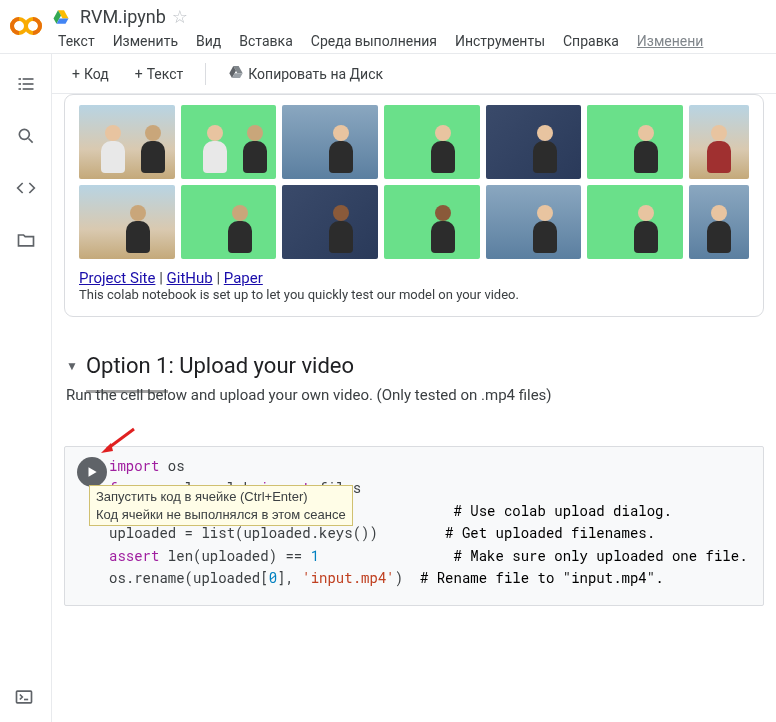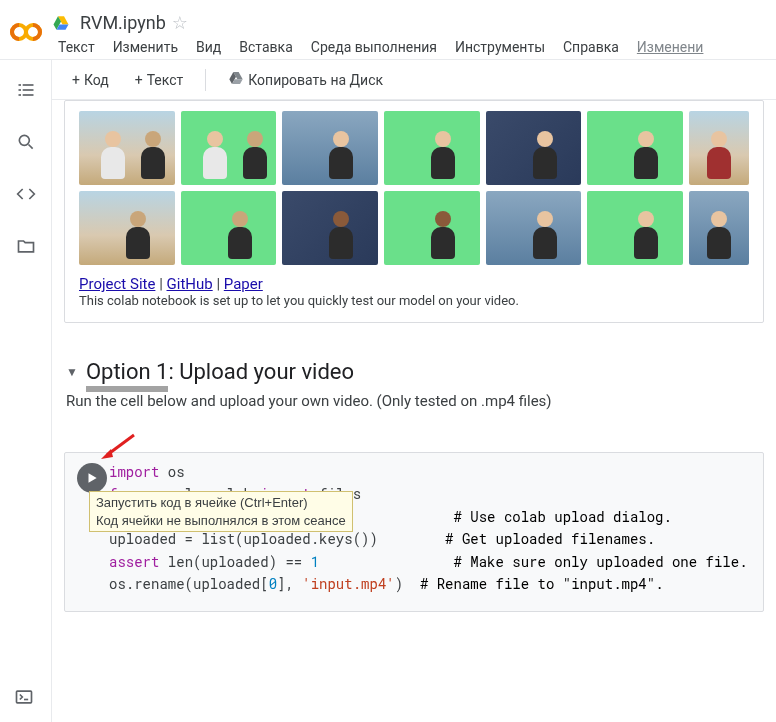--- a/index.html
+++ b/index.html
@@ -1,38 +1,38 @@
 <!DOCTYPE html>
 <html><head>
 <meta charset="utf-8">
 <style>
 * { margin: 0; padding: 0; box-sizing: border-box; }
 body { font-family: "Google Sans", Roboto, Arial, sans-serif; font-size: 14px; color: #3c4043; background: #fff; width: 776px; height: 722px; overflow: hidden; position: relative; }
 
-.header { display: flex; align-items: flex-start; padding: 12px 8px 0 8px; border-bottom: 1px solid #e8eaed; }
+.header { display: flex; align-items: flex-start; padding: 6px 8px 0 8px; border-bottom: 1px solid #e8eaed; }
 .logo { width: 36px; height: 36px; margin-right: 8px; margin-top: 2px; }
 .drive-icon { width: 18px; height: 18px; margin-right: 4px; vertical-align: middle; }
 .title-area { flex: 1; }
 .title-row { display: flex; align-items: center; gap: 6px; font-size: 18px; color: #3c4043; }
 .star-icon { color: #bdc1c6; font-size: 18px; cursor: pointer; }
 .menu-bar { display: flex; gap: 6px; margin-top: 2px; font-size: 14px; color: #3c4043; }
 .menu-item { padding: 4px 6px; cursor: pointer; border-radius: 4px; }
 .menu-last { color: #80868b; text-decoration: underline; }
 
 .main { display: flex; height: calc(100% - 54px); }
 .left-rail { width: 52px; display: flex; flex-direction: column; align-items: center; padding-top: 18px; gap: 28px; border-right: 1px solid #e8eaed; }
 .rail-btn { width: 24px; height: 24px; color: #5f6368; cursor: pointer; display: flex; align-items: center; justify-content: center; }
 
 .content { flex: 1; overflow-y: auto; position: relative; }
 .toolbar { display: flex; align-items: center; padding: 6px 12px; gap: 10px; border-bottom: 1px solid #e8eaed; font-size: 14px; }
 .tb-btn { display: flex; align-items: center; gap: 4px; padding: 4px 8px; cursor: pointer; color: #3c4043; border-radius: 4px; }
 .tb-sep { width: 1px; height: 22px; background: #dadce0; margin: 0 4px; }
 
 .notebook { padding: 0 12px 20px 12px; }
-.text-cell { background: #fff; border: 1px solid #dadce0; border-radius: 2px; padding: 10px 14px 14px 14px; margin-bottom: 18px; }
+.text-cell { background: #fff; border: 1px solid #dadce0; border-radius: 9px; padding: 10px 14px 14px 14px; margin-bottom: 18px; }
 .text-cell.noborder { border: none; padding: 8px 2px; }
 .thumbs { display: flex; flex-direction: column; gap: 6px; }
 .thumbs-row { display: flex; gap: 6px; }
 .thumb { flex: 1; height: 74px; background: #6ae08a; border-radius: 2px; position: relative; overflow: hidden; }
 .thumb.last { flex: 0 0 60px; }
 .thumb.bg { background: linear-gradient(180deg,#b8d4e3 0%,#d9c9b0 60%,#c4a97a 100%); }
 .thumb.bg2 { background: linear-gradient(180deg,#8aa7c0 0%,#5b7fa0 100%); }
 .thumb.bg3 { background: linear-gradient(135deg,#3a4a6a 0%,#2a3a5a 100%); }
 .person { position: absolute; width: 28px; height: 50px; bottom: 4px; }
 .person::before { content: ""; position: absolute; top: 0; left: 50%; transform: translateX(-50%); width: 16px; height: 16px; border-radius: 50%; background: #c9a67a; }
@@ -43,21 +43,21 @@
 .person.red::after { background: #a03030; }
 .links { margin-top: 10px; font-size: 15px; }
 .links a { color: #1a0dab; text-decoration: underline; }
 .links .sep-bar { color: #3c4043; }
 .h1 { font-size: 28px; font-weight: 400; margin: 14px 0 10px 0; color: #202124; }
 .desc { font-size: 13px; color: #3c4043; }
 
 .section-head { display: flex; align-items: center; gap: 8px; margin: 10px 0 8px 0; }
 .toggle-arrow { color: #5f6368; font-size: 12px; }
 .h2 { font-size: 22px; color: #202124; font-weight: 400; }
-.underline-red { border-bottom: 6px solid #a3a3a3; padding-bottom: 2px; }
+.underline-red { border-bottom: 3px solid #a3a3a3; padding-bottom: 12px; }
 .subtext { font-size: 15px; margin: 6px 0 16px 0; }
 
 .code-cell { background: #f8f9fa; border: 1px solid #dadce0; border-radius: 2px; display: flex; padding: 8px 10px; position: relative; min-height: 160px; }
 .run-col { width: 34px; display: flex; flex-direction: column; align-items: center; padding-top: 2px; }
 .run-btn { width: 30px; height: 30px; border-radius: 50%; background: #5f6368; color: #fff; display: flex; align-items: center; justify-content: center; cursor: pointer; }
 .code-area { flex: 1; font-family: "Roboto Mono", monospace; font-size: 14px; line-height: 1.6; white-space: pre; position: relative; }
 .kw { color: #a020a0; }
 .num { color: #0080c0; }
 .str { color: #c04020; }
 .cmt { color: #000000; }

